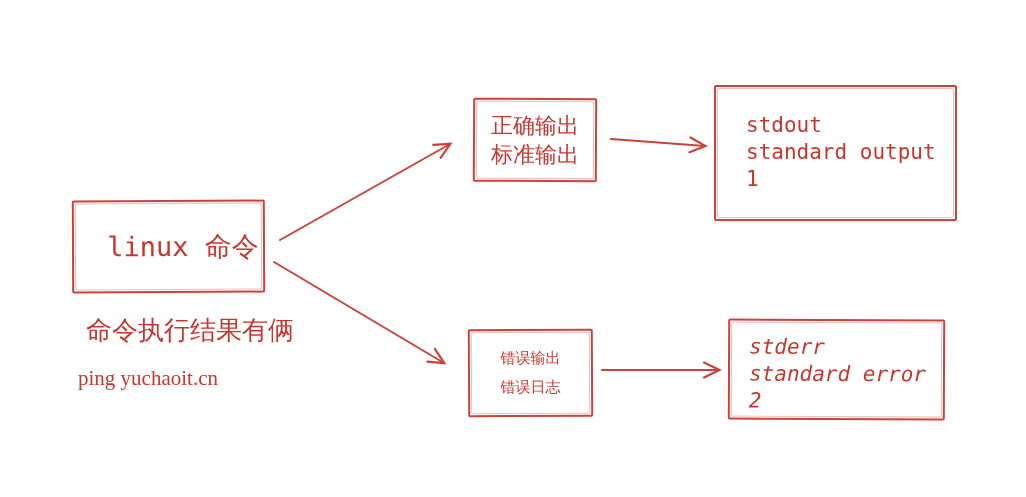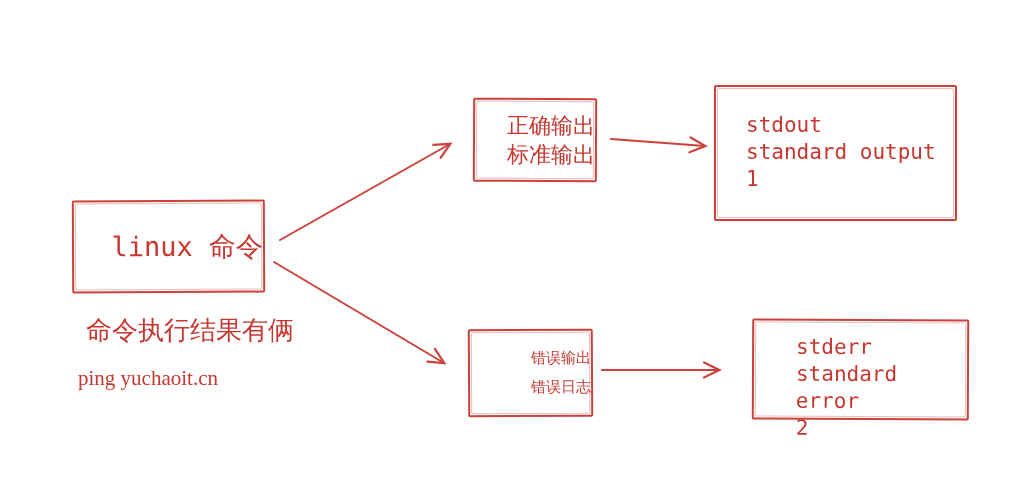--- a/index.html
+++ b/index.html
@@ -30,21 +30,21 @@
     content: "";
     position: absolute;
     inset: 1px;
     border: 1px solid rgba(203, 66, 59, 0.35);
     border-radius: 2px;
     pointer-events: none;
   }
   .centered {
     display: flex;
     align-items: center;
-    justify-content: flex-end;
+    justify-content: center;
     text-align: center;
   }
   .prelines { white-space: pre-line; }
   .mono { font-family: "DejaVu Sans Mono", monospace; }
 
   #box-linux {
     left: 72px; top: 200px; width: 193px; height: 93px;
     font-size: 27px;
     transform: rotate(-0.25deg);
     padding-left: 29px;
@@ -71,24 +71,25 @@
     left: 468px; top: 329px; width: 125px; height: 88px;
     font-size: 15px; line-height: 29px;
     transform: rotate(-0.3deg);
   }
   #box-stdout {
     left: 714px; top: 85px; width: 243px; height: 136px;
     padding: 25px 0 8px 30px;
     font-size: 21px; line-height: 27px;
   }
   #box-stderr {
-    left: 752px; top: 319px; width: 217px; height: 101px;
-    padding: 13px 0 0 42px;
+    left: 728px; top: 319px; width: 217px; height: 101px;
+    padding: 13px 0 0 19px;
     font-size: 21px; line-height: 27px;
     transform: rotate(0.25deg);
+    font-style: italic;
   }
 </style>
 </head>
 <body>
 
 <div class="canvas">
 
   <svg class="arrows" viewBox="0 0 1026 497" xmlns="http://www.w3.org/2000/svg">
     <defs>
       <marker id="ah" markerWidth="10" markerHeight="10" refX="8.5" refY="5" orient="auto" markerUnits="strokeWidth">

